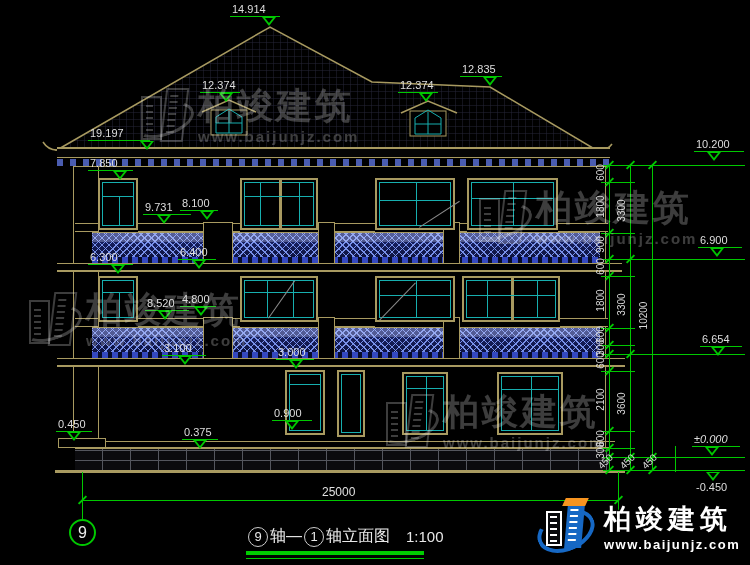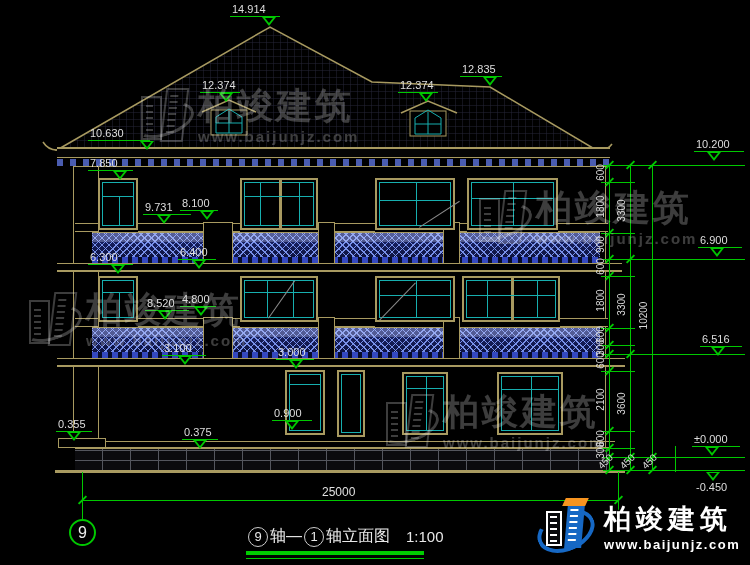--- a/index.html
+++ b/index.html
@@ -222,21 +222,21 @@
     </div>
   <div class="em" style="left:398px;top:79px;width:40px;">
       <span class="em-v">12.374</span>
       <span class="em-tri" style="left:21px"></span>
     </div>
   <div class="em" style="left:460px;top:63px;width:42px;">
       <span class="em-v">12.835</span>
       <span class="em-tri" style="left:23px"></span>
     </div>
   <div class="em" style="left:88px;top:127px;width:62px;">
-      <span class="em-v">10.630</span>
+      <span class="em-v">19.197</span>
       <span class="em-tri" style="left:52px"></span>
     </div>
   <div class="em" style="left:88px;top:157px;width:45px;">
       <span class="em-v">7.850</span>
       <span class="em-tri" style="left:25px"></span>
     </div>
   <div class="em" style="left:143px;top:201px;width:48px;">
       <span class="em-v">9.731</span>
       <span class="em-tri" style="left:14px"></span>
     </div>
@@ -266,41 +266,41 @@
     </div>
   <div class="em" style="left:276px;top:346px;width:38px;">
       <span class="em-v">3.000</span>
       <span class="em-tri" style="left:13px"></span>
     </div>
   <div class="em" style="left:272px;top:407px;width:40px;">
       <span class="em-v">0.900</span>
       <span class="em-tri" style="left:13px"></span>
     </div>
   <div class="em" style="left:56px;top:418px;width:36px;">
-      <span class="em-v">0.355</span>
+      <span class="em-v">0.450</span>
       <span class="em-tri" style="left:11px"></span>
     </div>
   <div class="em" style="left:182px;top:426px;width:36px;">
       <span class="em-v">0.375</span>
       <span class="em-tri" style="left:11px"></span>
     </div>
 
   <div class="em" style="left:694px;top:138px;width:50px;">
       <span class="em-v">10.200</span>
       <span class="em-tri" style="left:13px"></span>
     </div>
   <div class="em" style="left:698px;top:234px;width:44px;">
       <span class="em-v">6.900</span>
       <span class="em-tri" style="left:12px"></span>
     </div>
   <div class="em" style="left:700px;top:333px;width:42px;">
-      <span class="em-v">6.516</span>
+      <span class="em-v">6.654</span>
       <span class="em-tri" style="left:11px"></span>
     </div>
-  <div class="em" style="left:692px;top:433px;width:48px;">
+  <div class="em" style="left:692px;top:433px;width:48px;font-style:italic;">
       <span class="em-v">±0.000</span>
       <span class="em-tri" style="left:13px"></span>
     </div>
   <div class="em emb" style="left:694px;top:470px;width:46px;">
       <span class="em-tri" style="left:12px"></span>
       <span class="em-v">-0.450</span>
     </div>
 
   <div class="gv" style="left:609px;top:166px;height:304px;"></div>
   <div class="gv" style="left:630px;top:166px;height:304px;"></div>

